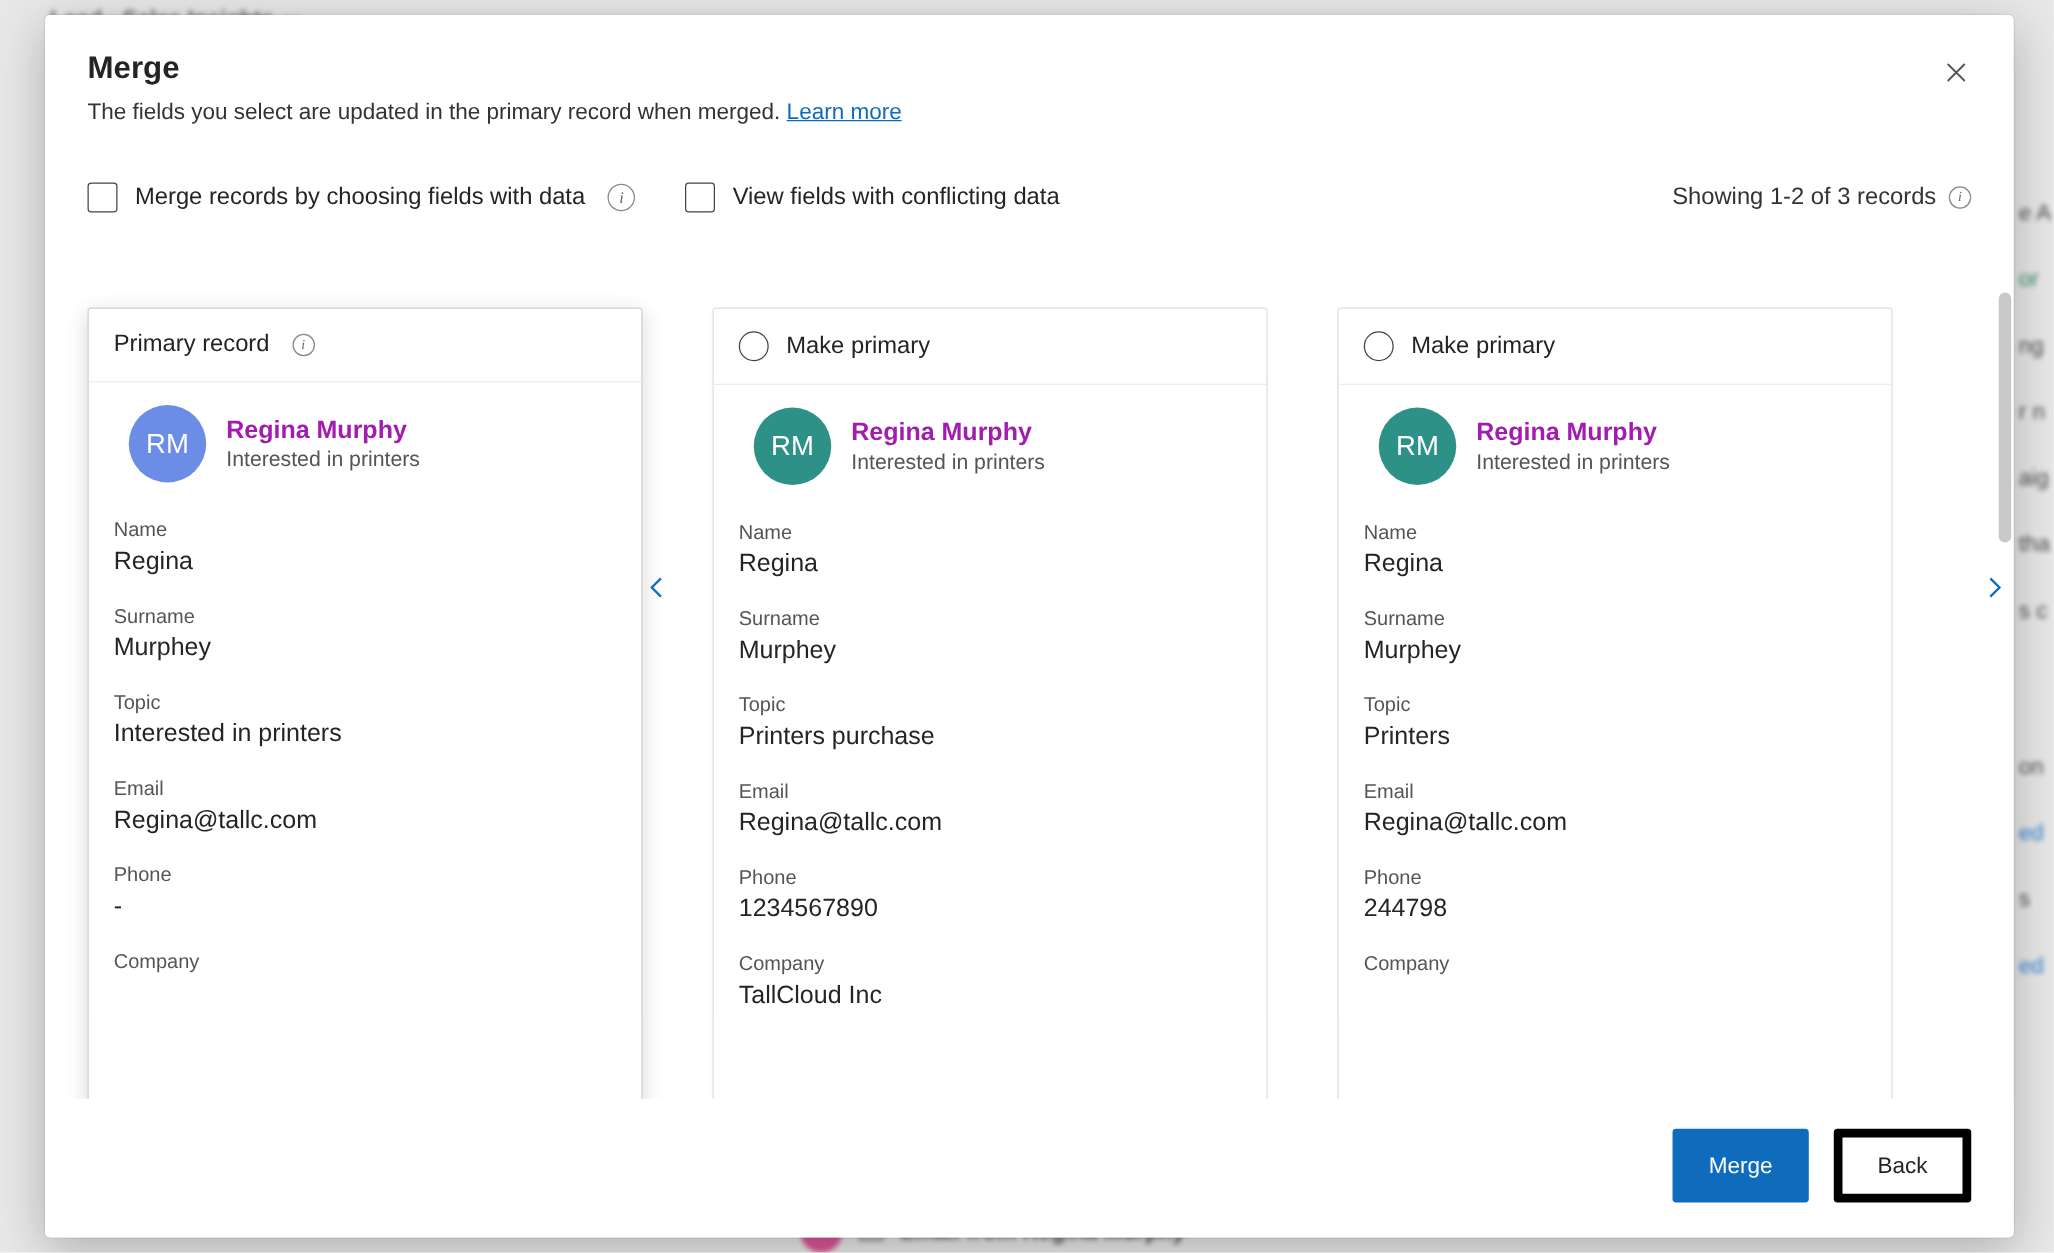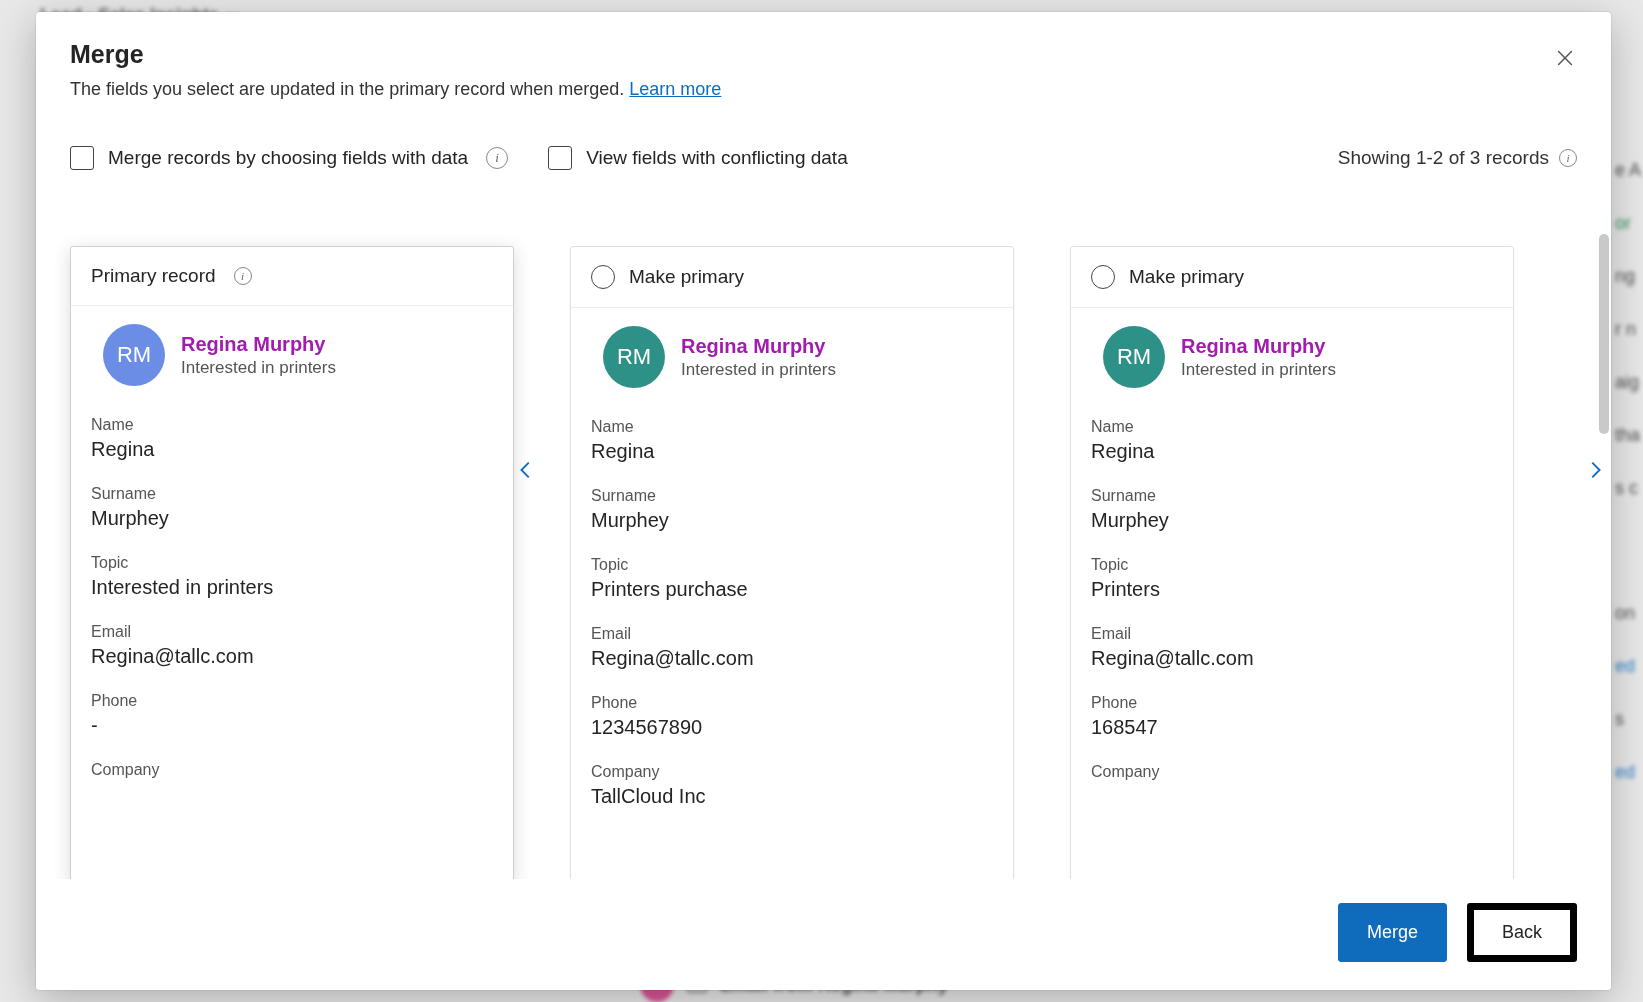--- a/index.html
+++ b/index.html
@@ -408,21 +408,21 @@
             <div class="field">
               <div class="label">Topic</div>
               <div class="value">Printers</div>
             </div>
             <div class="field">
               <div class="label">Email</div>
               <div class="value">Regina@tallc.com</div>
             </div>
             <div class="field">
               <div class="label">Phone</div>
-              <div class="value">168547</div>
+              <div class="value">244798</div>
             </div>
             <div class="field">
               <div class="label">Company</div>
             </div>
           </div>
         </div>
       </div>
 
     <button class="nav-chevron left">
       <svg viewBox="0 0 24 24">

